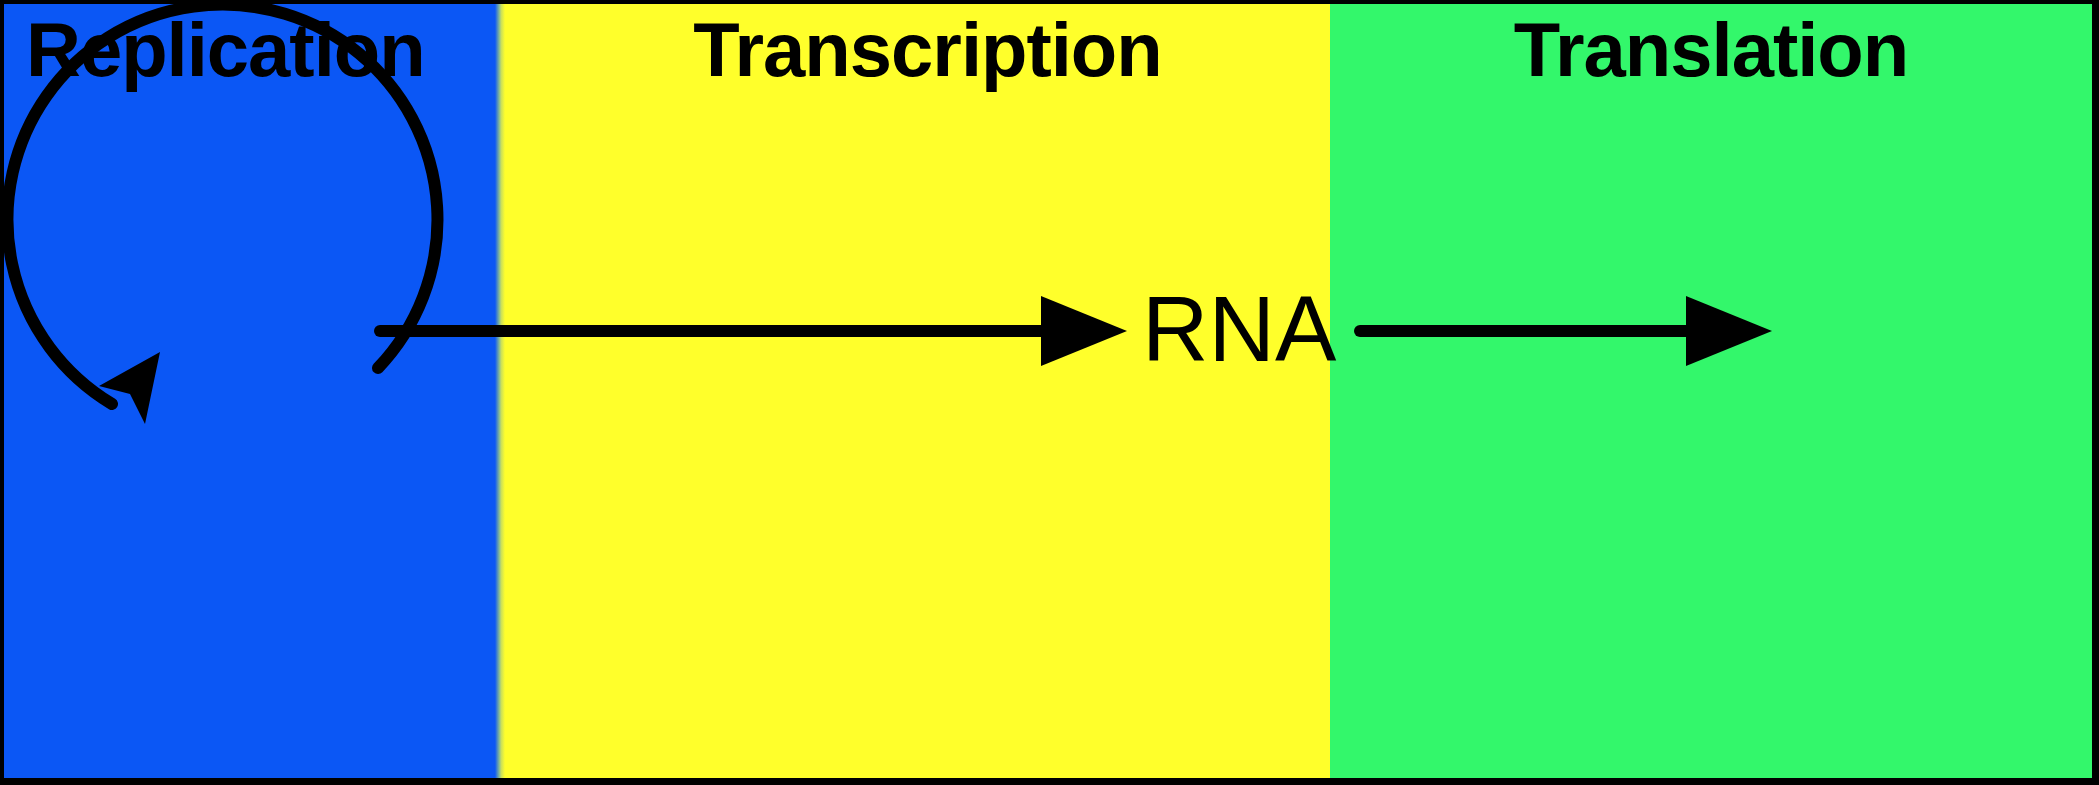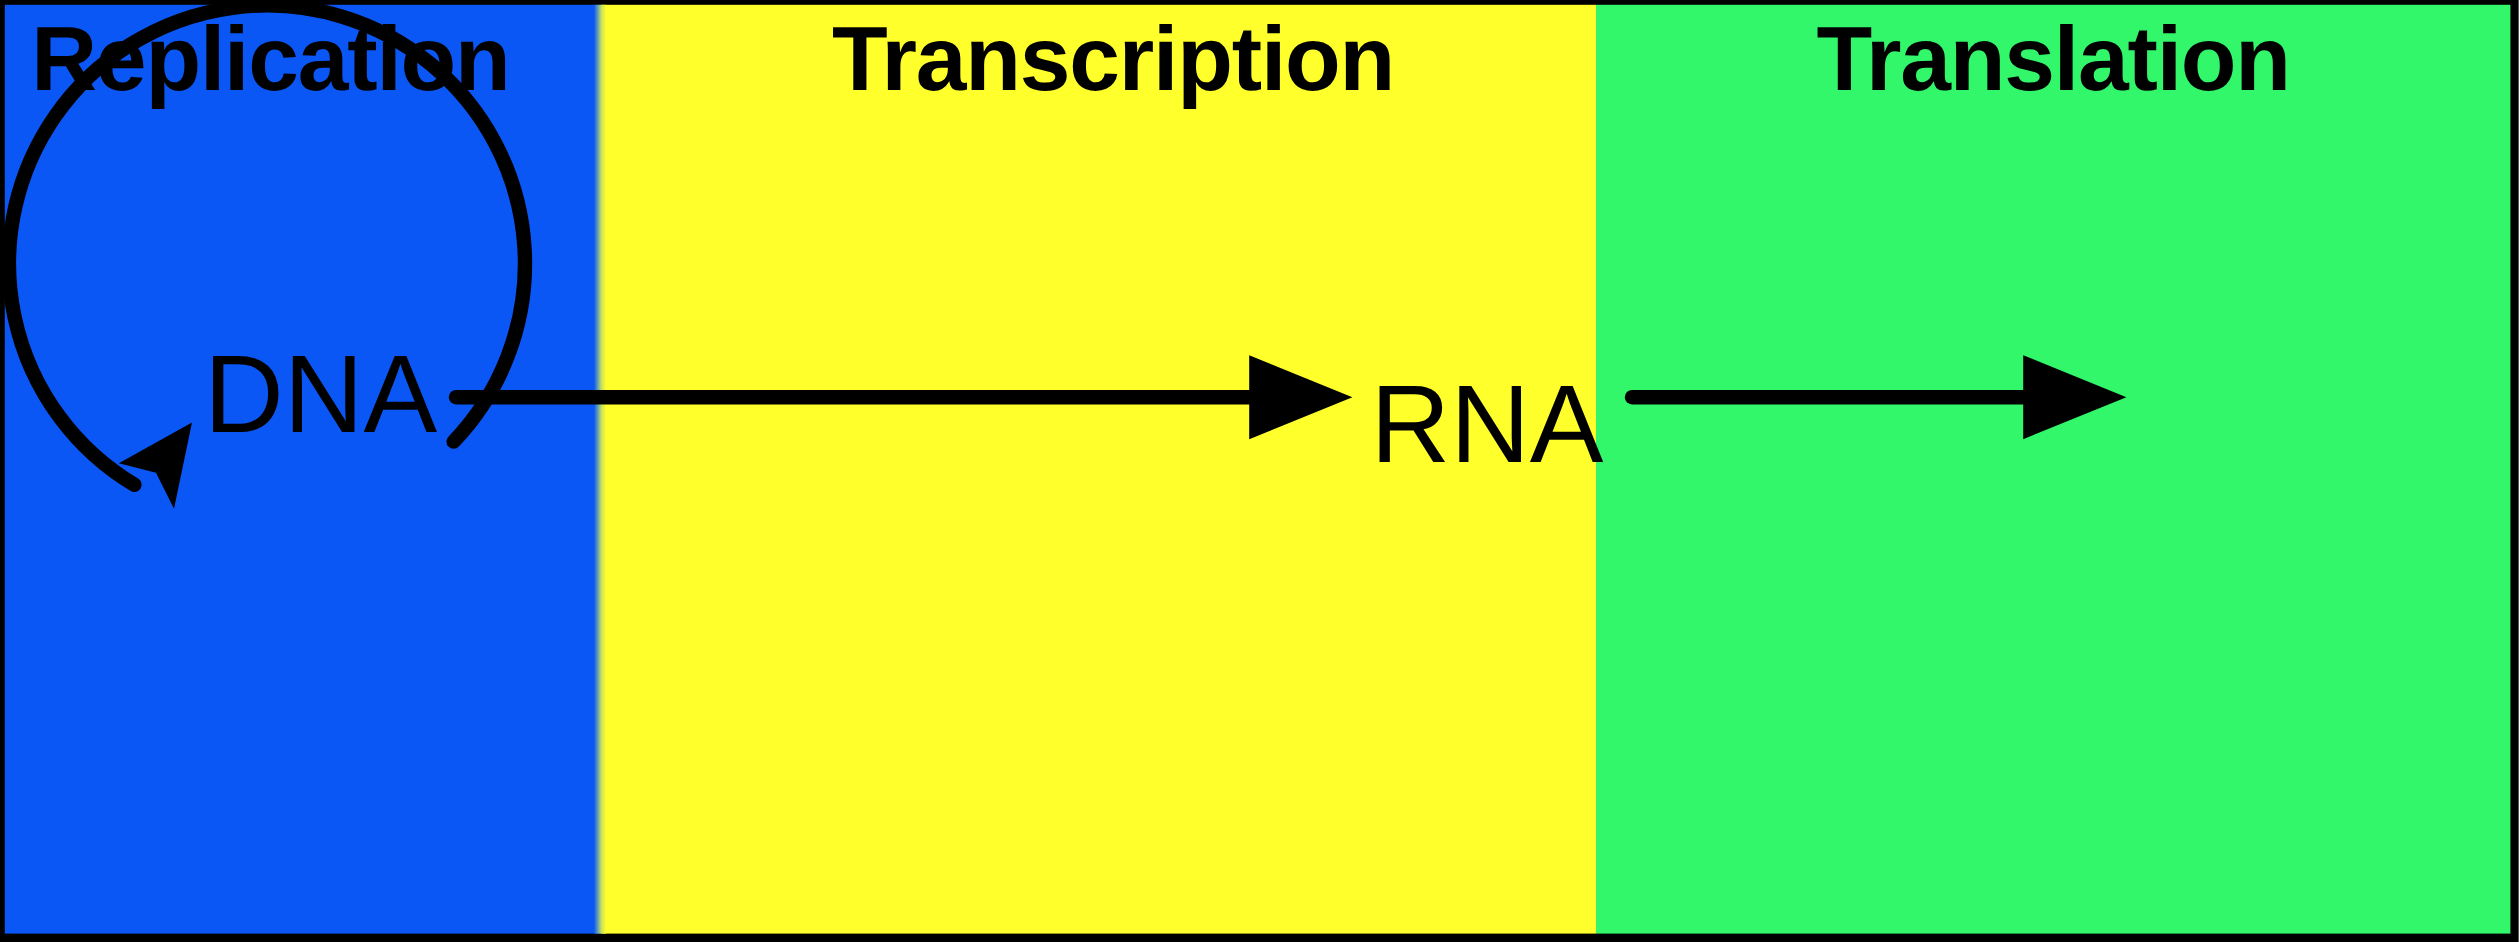--- a/index.html
+++ b/index.html
@@ -91,21 +91,20 @@
     white-space: nowrap;
     line-height: 1;
   }
   #label-dna {
     left: 170px;
     top: 283px;
   }
   #label-rna {
     left: 1142px;
     top: 283px;
-    margin-top: 25px;
   }
 
   
   #art {
     position: absolute;
     left: 0;
     top: 0;
     width: 2099px;
     height: 785px;
     pointer-events: none;
@@ -128,21 +127,20 @@
   <div class="panel" id="panel-replication"></div>
   <div class="panel" id="panel-transcription"></div>
   <div class="panel" id="panel-translation"></div>
 
   <div class="seam" id="seam-blue-yellow"></div>
 
   <div class="panel-title" id="title-replication">Replication</div>
   <div class="panel-title" id="title-transcription">Transcription</div>
   <div class="panel-title" id="title-translation">Translation</div>
 
-  <div class="molecule-label" id="label-dna">DNA</div>
   <div class="molecule-label" id="label-rna">RNA</div>
 
   <svg id="art" viewBox="0 0 2099 785" xmlns="http://www.w3.org/2000/svg">
 
     <g>
       <path class="art-stroke" d="M 378 368
                A 215 215 0 1 0 112 404"></path>
 
       <polygon class="art-fill" points="160,352 99,386 130,394 145,424"></polygon>
     </g>

